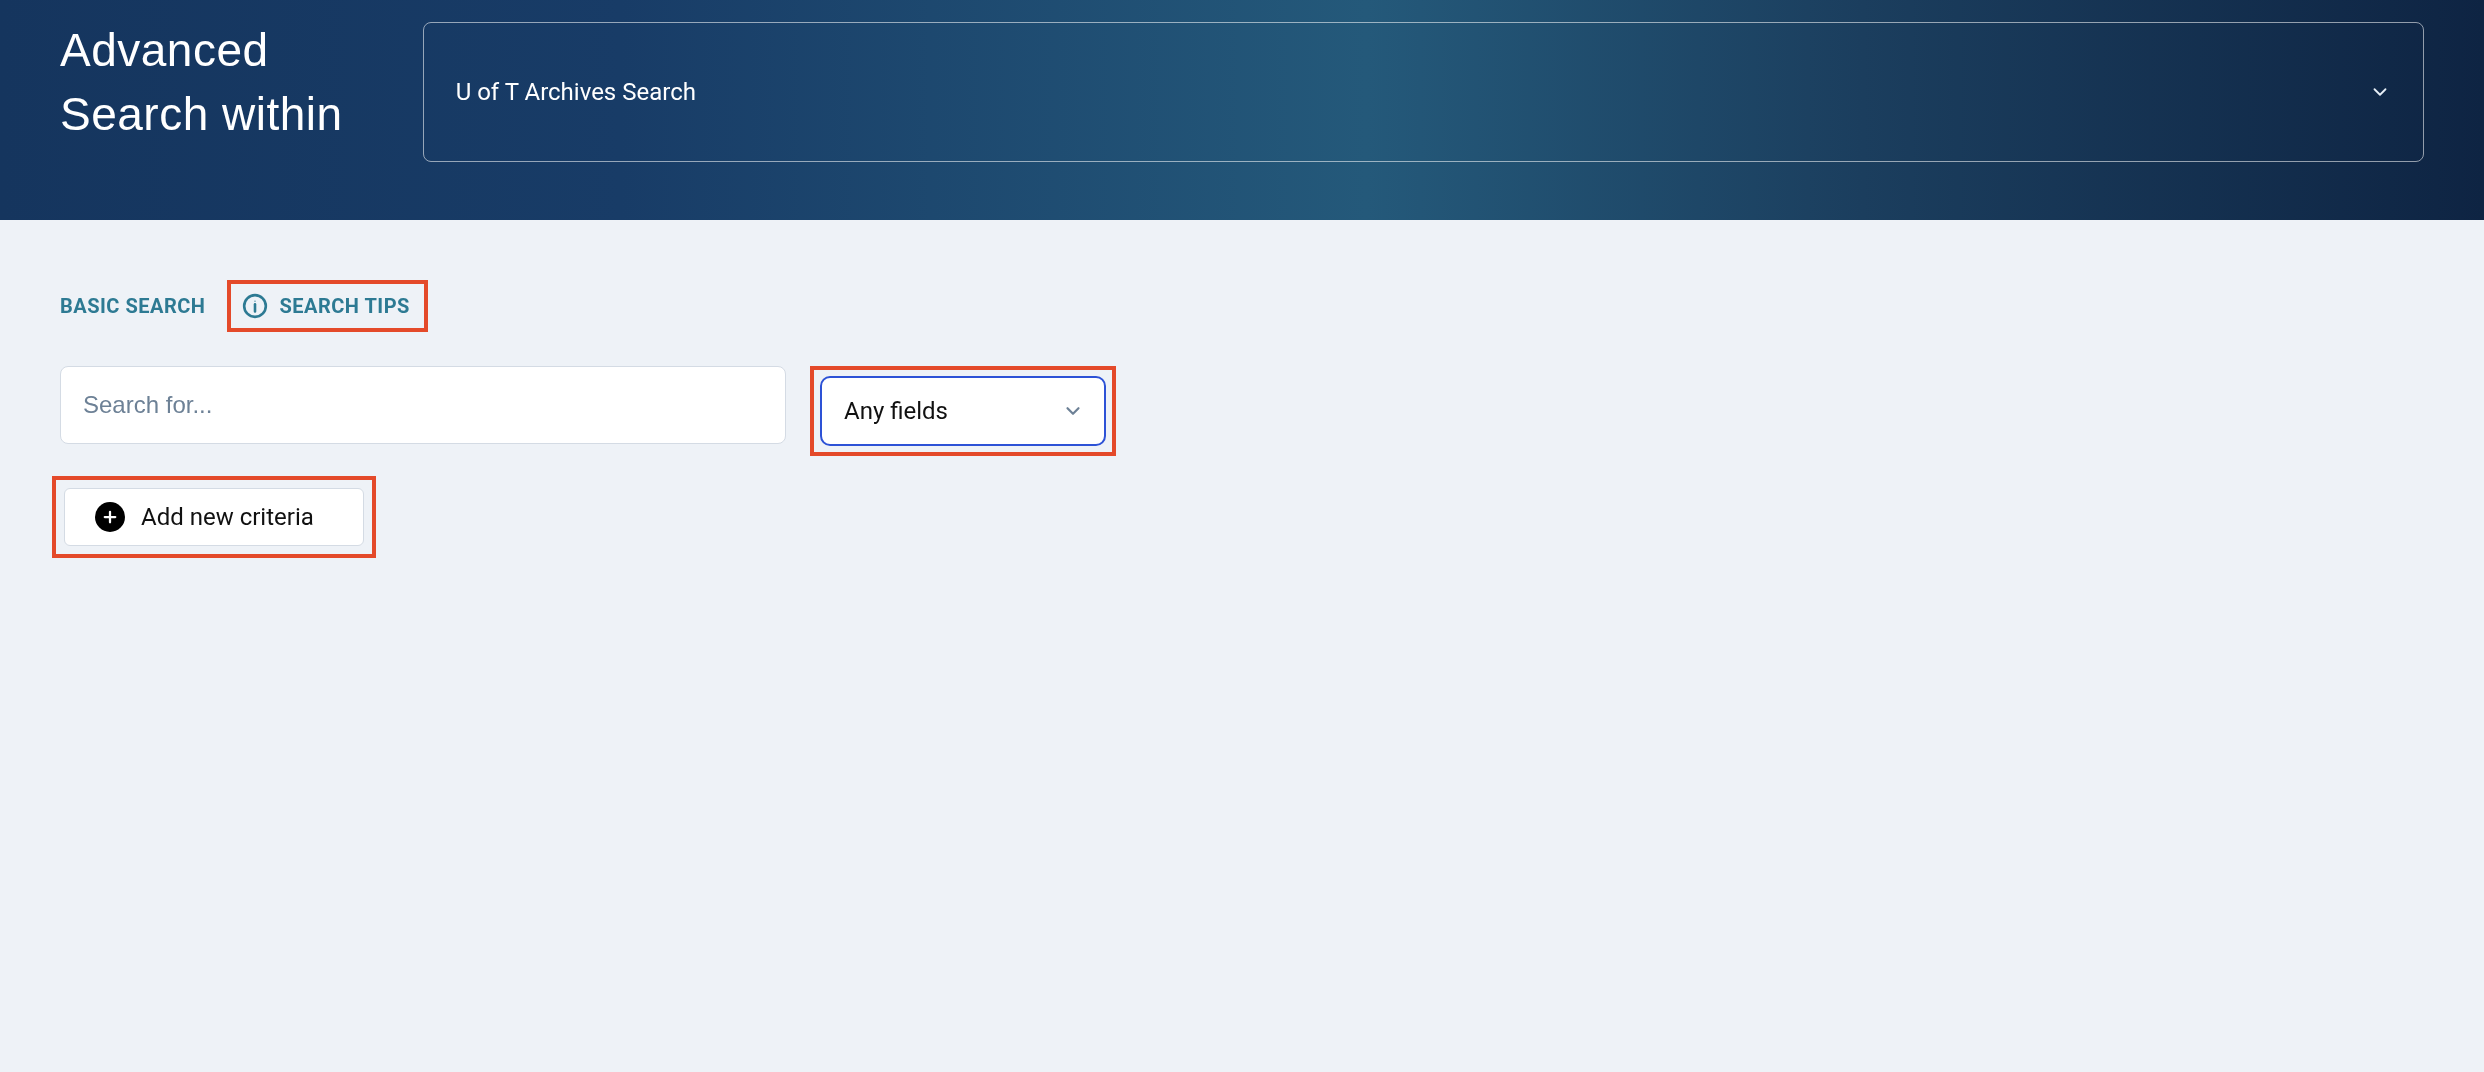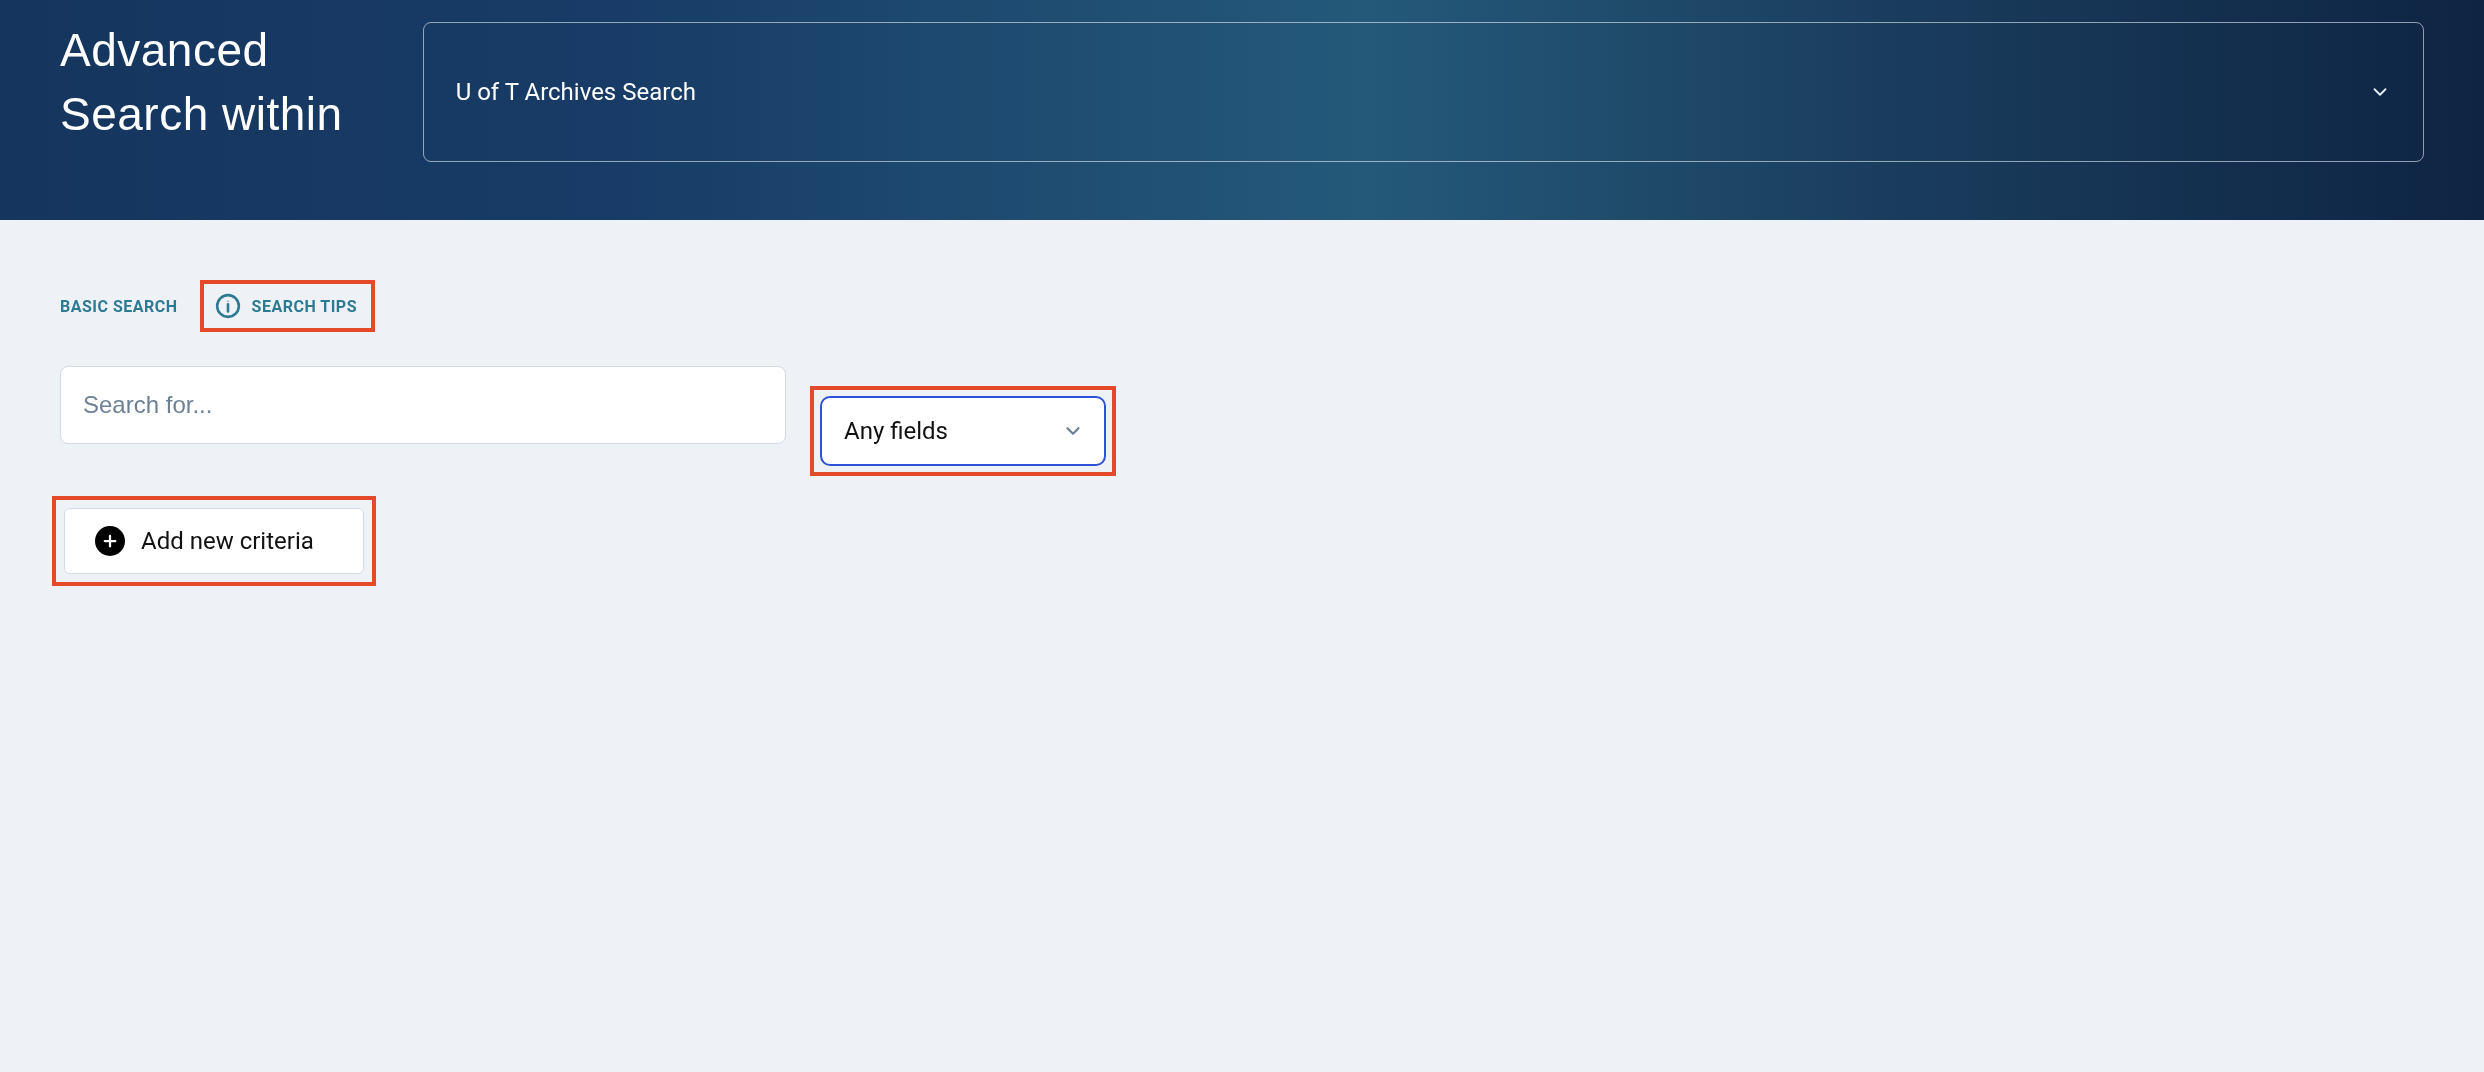--- a/index.html
+++ b/index.html
@@ -52,21 +52,21 @@
 
   .tab-row {
     display: flex;
     align-items: center;
     gap: 18px;
     margin-bottom: 34px;
   }
   .tab-link {
     color: #2d7a93;
     font-weight: 700;
-    font-size: 16px;
+    font-size: 20px;
     letter-spacing: 0.5px;
     cursor: pointer;
   }
   .tips-box {
     display: inline-flex;
     align-items: center;
     gap: 10px;
     border: 4px solid #e44a2a;
     padding: 8px 14px 8px 10px;
     margin-left: 4px;
@@ -93,21 +93,20 @@
     padding: 0 22px;
     font-size: 24px;
     color: #1a2a3a;
   }
   .search-input::placeholder { color: #6d8196; }
 
   .field-box {
     border: 4px solid #e44a2a;
     padding: 6px;
     display: inline-flex;
-    margin-top: 20px;
   }
   .field-select {
     width: 286px;
     height: 70px;
     background: #ffffff;
     border: 2px solid #2d52d6;
     border-radius: 10px;
     display: flex;
     align-items: center;
     justify-content: space-between;
@@ -120,21 +119,21 @@
 
   .add-box {
     border: 4px solid #e44a2a;
     padding: 8px;
     display: inline-flex;
     margin-left: -8px;
     margin-bottom: 16px;
   }
   .add-btn {
     width: 300px;
-    height: 66px;
+    height: 58px;
     background: #ffffff;
     border: 1px solid #d4dbe4;
     border-radius: 6px;
     display: flex;
     align-items: center;
     justify-content: flex-start;
     gap: 16px;
     padding: 0 20px 0 30px;
     font-size: 24px;
     color: #111;

